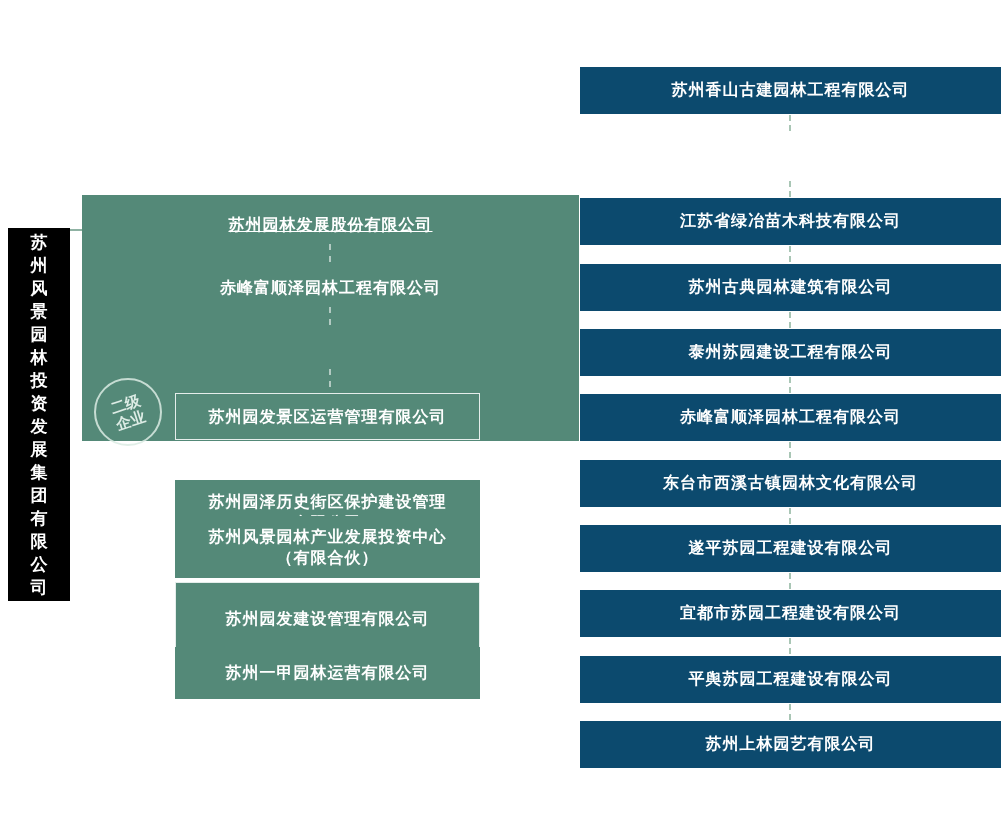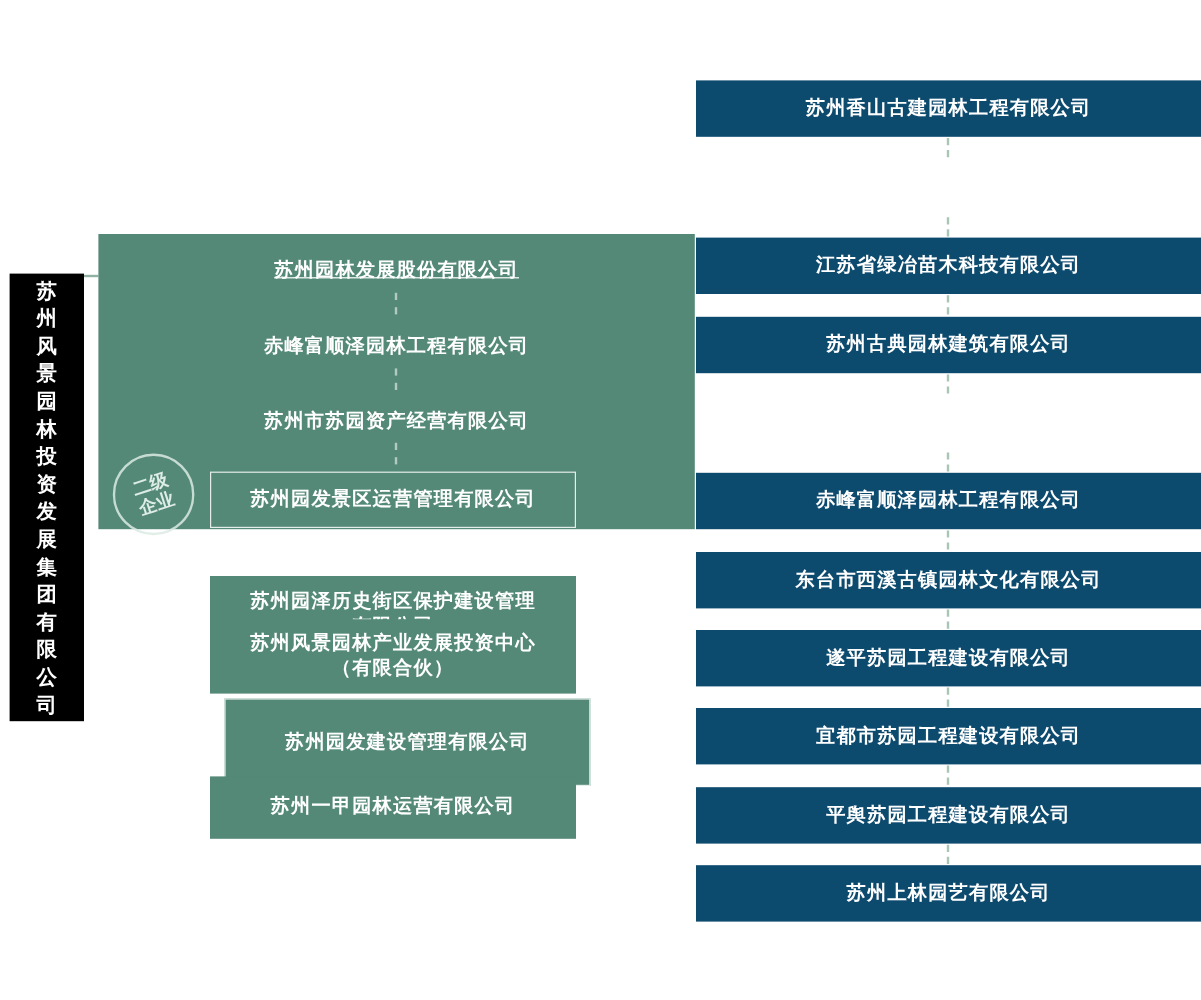--- a/index.html
+++ b/index.html
@@ -27,21 +27,21 @@
   .m-row-1 { top:195px;text-decoration:underline; }
   .m-row-2 { top:258px; }
   .m-row-3 { top:321px; }
 
   
   .m-sub { left:175px; width:305px; background:#548978; font-size:16px; letter-spacing:1px;
            white-space:pre-line; line-height:1.32; }
   .m-sub-4 { top:393px; height:47px; border:1px solid rgba(255,255,255,0.85); }
   .m-sub-5 { top:448px; height:64px;margin-top:32px; }
   .m-sub-6 { top:516px; height:62px;align-items:center; }
-  .m-sub-7 { top:582px; height:73px; border:1px solid rgba(255,255,255,0.85);margin-left:12px; }
+  .m-sub-7 { top:582px; height:73px; border:1px solid rgba(255,255,255,0.85); }
   .m-sub-8 { top:647px; height:52px; }
 
   
   .v-dash { position:absolute; left:329px; width:0;
             border-left:2px dashed rgba(255,255,255,0.55); height:18px; }
   .v-dash-1 { top:244px; }
   .v-dash-2 { top:307px; }
   .v-dash-3 { top:369px; }
 
   
@@ -75,23 +75,20 @@
   <div class="cbox m-row m-row-1">
     <span>苏州园林发展股份有限公司</span>
   </div>
   <div class="v-dash v-dash-1"></div>
 
   <div class="cbox m-row m-row-2">
     <span>赤峰富顺泽园林工程有限公司</span>
   </div>
   <div class="v-dash v-dash-2"></div>
 
-  <div class="cbox m-row m-row-3">
-    <span>苏州市苏园资产经营有限公司</span>
-  </div>
   <div class="v-dash v-dash-3"></div>
 
   <div class="cbox m-sub m-sub-4">
     <span>苏州园发景区运营管理有限公司</span>
   </div>
   <div class="cbox m-sub m-sub-5">
     <span>苏州园泽历史街区保护建设管理
 有限公司</span>
   </div>
   <div class="cbox m-sub m-sub-6">
@@ -119,20 +116,23 @@
   <div class="cbox r-box" style="top:198px">
       <span>江苏省绿冶苗木科技有限公司</span>
     </div>
   <div class="r-dash" style="top:246px"></div>
 
   <div class="cbox r-box" style="top:264px">
       <span>苏州古典园林建筑有限公司</span>
     </div>
   <div class="r-dash" style="top:312px"></div>
 
+  <div class="cbox r-box" style="top:329px">
+      <span>泰州苏园建设工程有限公司</span>
+    </div>
   <div class="r-dash" style="top:377px"></div>
 
   <div class="cbox r-box" style="top:394px">
       <span>赤峰富顺泽园林工程有限公司</span>
     </div>
   <div class="r-dash" style="top:442px"></div>
 
   <div class="cbox r-box" style="top:460px">
       <span>东台市西溪古镇园林文化有限公司</span>
     </div>

